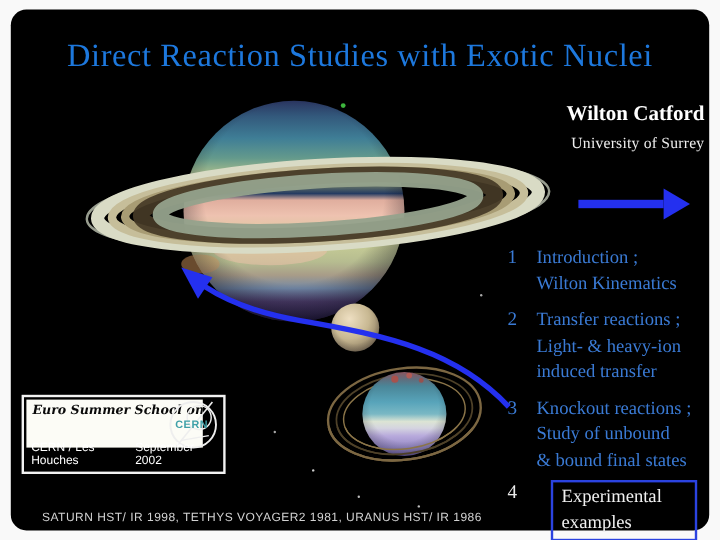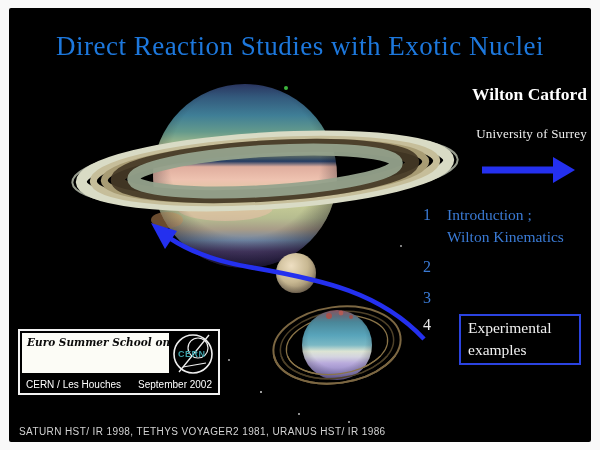--- a/index.html
+++ b/index.html
@@ -1,52 +1,52 @@
 <!DOCTYPE html>
 <html style="--title-blue: #1d78dd; --list-blue: #3a7ad4; --arrow-blue: #2430ef; --box-border-blue: #2b43e0; --cern-teal: #3fa0a8;"><head>
 <meta charset="utf-8">
 <style>
   html,body{margin:0;padding:0;background:#e8e8e8;}
   .frame{position:relative;width:600px;height:450px;background:#f9f9f9;overflow:hidden;
          font-family:"Liberation Serif", serif;}
-  .slide{position:absolute;left:9px;top:8px;width:582px;height:434px;background:#000;border-radius:2px;}
+  .slide{position:absolute;left:9px;top:8px;width:582px;height:434px;background:#000;border-radius:13px;}
   .scene{position:absolute;left:0;top:0;width:582px;height:434px;}
 
   .title{position:absolute;left:0;top:23px;width:582px;text-align:center;
          color:var(--title-blue,#1d78dd);font-size:27px;letter-spacing:0.5px;white-space:nowrap;}
 
   .presenter{position:absolute;left:428px;top:76px;width:150px;text-align:right;}
   .presenter .name{color:#ffffff;font-weight:bold;font-size:17.5px;white-space:nowrap;}
-  .presenter .affil{color:#eeeeee;font-size:13px;margin-top:21px;letter-spacing:0.2px;white-space:nowrap;}
+  .presenter .affil{color:#eeeeee;font-size:13px;margin-top:6px;letter-spacing:0.2px;white-space:nowrap;}
 
   .agenda{position:absolute;left:414px;top:196px;width:170px;}
   .agenda-item{display:flex;align-items:flex-start;margin-bottom:9px;}
   .agenda-item:last-child{margin-bottom:0;margin-top:-3px;}
   .agenda-num{width:24px;flex:0 0 24px;color:var(--list-blue,#3a79d2);font-size:16px;line-height:21.5px;}
   .agenda-text{flex:1;color:var(--list-blue,#3a79d2);font-size:15.5px;line-height:21.5px;white-space:pre-line;}
   .agenda-num.white{color:#eaeaea;}
   .agenda-text.boxed{border:2px solid var(--box-border-blue,#2b43e0);color:#f0f0f0;
                      padding:1px 7px 3px 7px;flex:0 0 auto;min-width:104px;margin-left:12px;}
 
-  .logo-box{position:absolute;left:9px;top:321px;width:202px;height:66px;
+  .logo-box{position:absolute;left:9px;top:321px;width:170px;height:66px;
             border:2px solid #f2f2f2;background:#000;box-sizing:border-box;}
   .school-card{position:absolute;left:2px;top:2px;width:147px;height:40px;background:#fcfcf6;
                color:#0a0a0a;overflow:hidden;}
   .school-line1{font-family:"DejaVu Serif", serif;font-style:italic;font-weight:bold;
                 font-size:10.5px;padding:3px 0 0 5px;white-space:nowrap;}
   .school-line2{font-family:"DejaVu Serif", serif;font-style:italic;font-weight:bold;
                 font-size:15px;padding:0 0 0 4px;letter-spacing:0.5px;white-space:nowrap;}
   .cern-logo{position:absolute;right:1px;top:0px;}
   .cern-label{fill:var(--cern-teal,#3fa0a8);font-family:"Liberation Sans",sans-serif;
               font-size:9px;font-weight:bold;letter-spacing:0.5px;}
   .box-footer{position:absolute;left:6px;right:6px;bottom:3px;display:flex;
               justify-content:space-between;color:#ffffff;
               font-family:Liberation Sans, sans-serif;font-size:10px;}
 
-  .caption{position:absolute;left:10px;top:418px;color:#d2d2d2;
+  .caption{position:absolute;left:26px;top:418px;color:#d2d2d2;
            font-family:"Liberation Sans",sans-serif;font-size:10px;letter-spacing:0.4px;white-space:nowrap;}
 
   .blue-fill{fill:var(--arrow-blue,#2430ef);}
   .blue-stroke{stroke:var(--arrow-blue,#2430ef);}
 </style>
 </head>
 <body>
 
 <div class="frame">
   <div class="slide">
@@ -168,23 +168,29 @@
     </div>
 
     <div class="agenda">
       <div class="agenda-item">
         <span class="agenda-num">1</span>
         <span class="agenda-text">Introduction ;
 Wilton Kinematics</span>
       </div>
       <div class="agenda-item">
         <span class="agenda-num">2</span>
+        <span class="agenda-text">Transfer reactions ;
+Light- &amp; heavy-ion
+induced transfer</span>
       </div>
       <div class="agenda-item">
         <span class="agenda-num">3</span>
+        <span class="agenda-text">Knockout reactions ;
+Study of unbound
+&amp; bound final states</span>
       </div>
       <div class="agenda-item">
         <span class="agenda-num white">4</span>
         <span class="agenda-text boxed">Experimental
 examples</span>
       </div>
     </div>
 
     <div class="logo-box">
       <div class="school-card">

